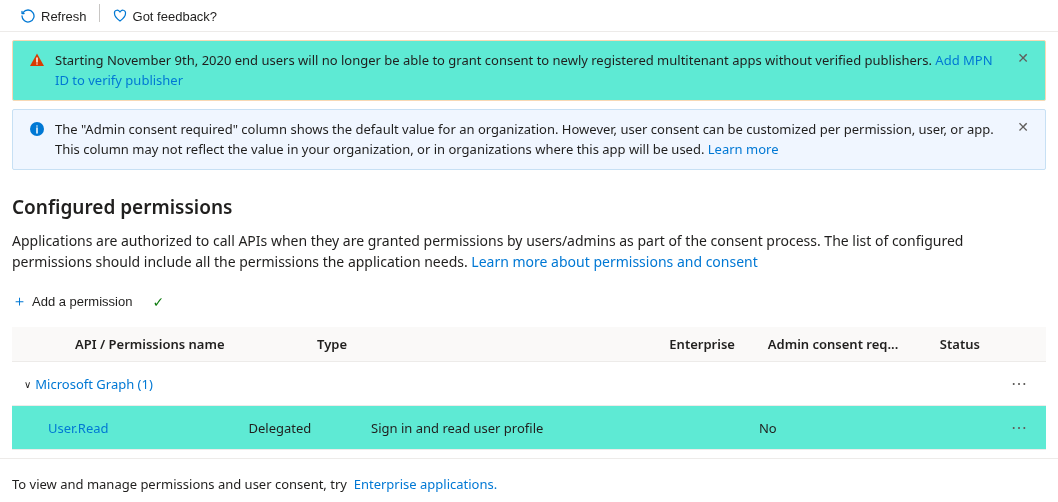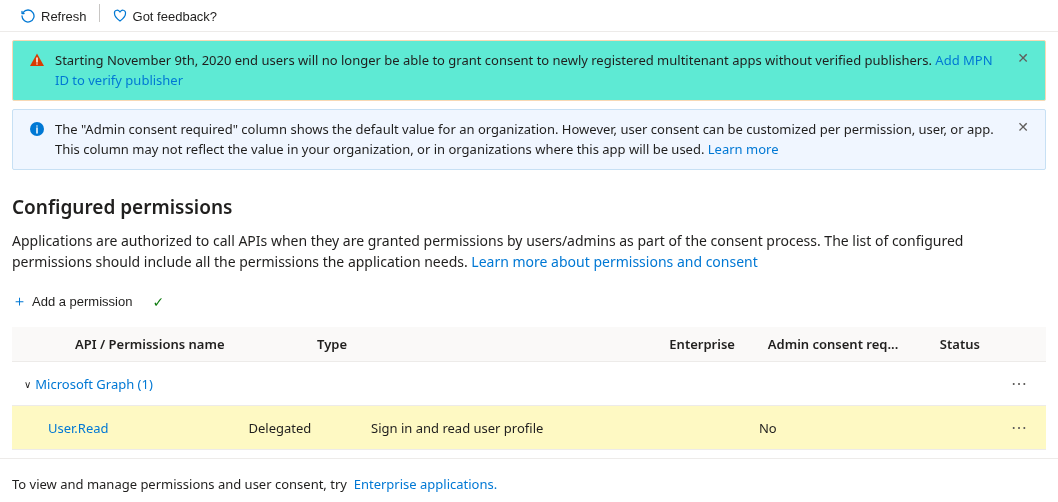--- a/index.html
+++ b/index.html
@@ -180,21 +180,21 @@
     }
     .perm-table th:last-child,
     .perm-table td:last-child {
       width: 50px;
       text-align: right;
     }
     .ms-graph-row td {
       background: #fff;
     }
     .user-read-row td {
-      background: #fef9c3;
+      background: #5eead4;
     }
     .group-header {
       color: #0078d4;
       cursor: pointer;
       display: flex;
       align-items: center;
       gap: 4px;
     }
     .chevron {
       font-size: 10px;

